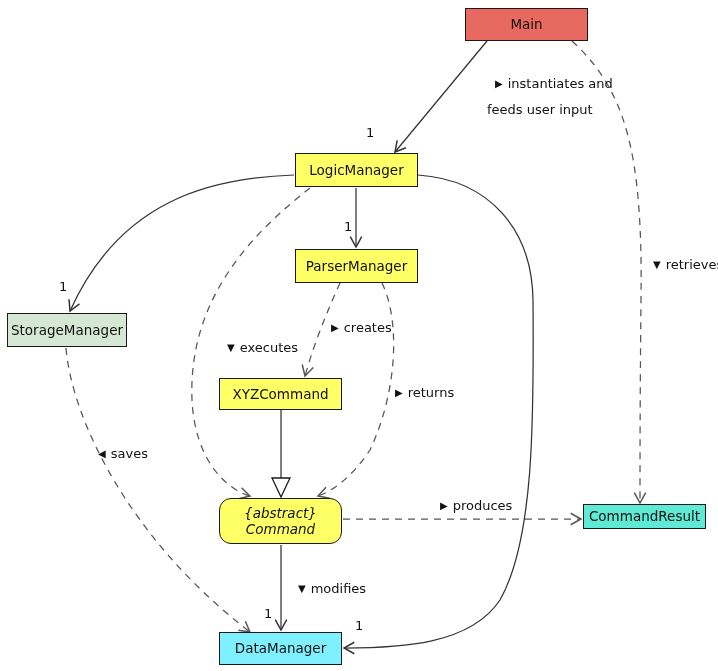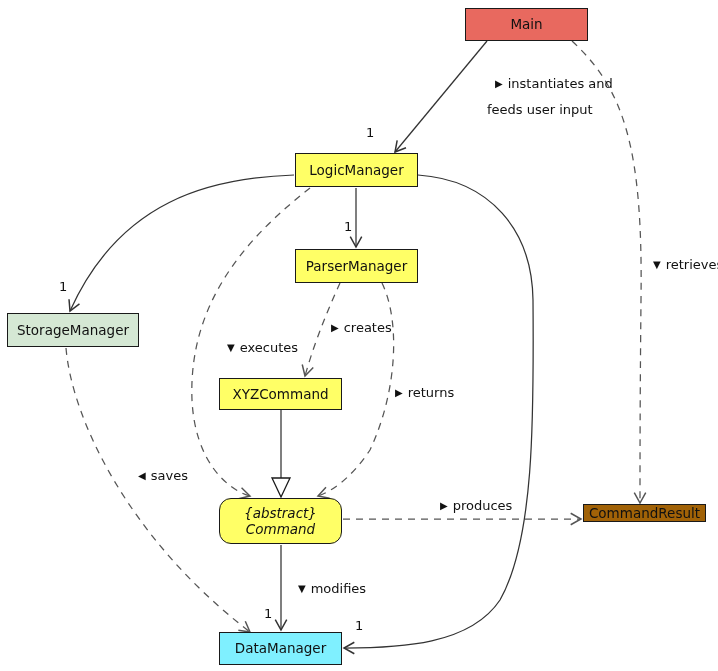--- a/index.html
+++ b/index.html
@@ -61,45 +61,45 @@
   <div id="nodes-layer">
       <div class="node" style="left: 465px; top: 8px; width: 123px; height: 33px; background: rgb(232, 105, 95);">
         <span>Main</span>
       </div>
       <div class="node" style="left: 295px; top: 153px; width: 123px; height: 34px; background: rgb(255, 255, 102);">
         <span>LogicManager</span>
       </div>
       <div class="node" style="left: 295px; top: 249px; width: 123px; height: 34px; background: rgb(255, 255, 102);">
         <span>ParserManager</span>
       </div>
-      <div class="node" style="left: 7px; top: 313px; width: 132px; height: 34px; background: rgb(213, 232, 212);">
+      <div class="node" style="left: 7px; top: 313px; width: 120px; height: 34px; background: rgb(213, 232, 212);">
         <span>StorageManager</span>
       </div>
       <div class="node" style="left: 219px; top: 378px; width: 123px; height: 32px; background: rgb(255, 255, 102);">
         <span>XYZCommand</span>
       </div>
       <div class="node abstract" style="left: 219px; top: 498px; width: 123px; height: 46px; background: rgb(255, 255, 102); border-radius: 12px;">
         <span>{abstract}</span>
         <span>Command</span>
       </div>
-      <div class="node" style="left: 583px; top: 504px; width: 123px; height: 18px; background: #a16207; text-align: right;">
+      <div class="node" style="left: 583px; top: 504px; width: 123px; height: 25px; background: #5eead4; text-align: right;">
         <span>CommandResult</span>
       </div>
       <div class="node" style="left: 219px; top: 632px; width: 123px; height: 33px; background: rgb(127, 240, 255);">
         <span>DataManager</span>
       </div>
     </div>
   <div id="labels-layer">
       <div class="edge-label" style="left: 495px; top: 76px;"><span style="font-size: 10px; margin-right: 5px; vertical-align: 1px;">▶</span><span>instantiates and</span></div>
       <div class="edge-label" style="left: 487px; top: 102px;"><span>feeds user input</span></div>
       <div class="edge-label" style="left: 653px; top: 257px;"><span style="font-size: 10px; margin-right: 5px; vertical-align: 1px;">▼</span><span>retrieves</span></div>
       <div class="edge-label" style="left: 227px; top: 340px;"><span style="font-size: 10px; margin-right: 5px; vertical-align: 1px;">▼</span><span>executes</span></div>
       <div class="edge-label" style="left: 331px; top: 320px;"><span style="font-size: 10px; margin-right: 5px; vertical-align: 1px;">▶</span><span>creates</span></div>
       <div class="edge-label" style="left: 395px; top: 385px;"><span style="font-size: 10px; margin-right: 5px; vertical-align: 1px;">▶</span><span>returns</span></div>
-      <div class="edge-label" style="left: 98px; top: 468px; margin-left: 40px;"><span style="font-size: 10px; margin-right: 5px; vertical-align: 1px;">◀</span><span>saves</span></div>
+      <div class="edge-label" style="left: 98px; top: 446px;"><span style="font-size: 10px; margin-right: 5px; vertical-align: 1px;">◀</span><span>saves</span></div>
       <div class="edge-label" style="left: 440px; top: 498px; text-align: right;"><span style="font-size: 10px; margin-right: 5px; vertical-align: 1px;">▶</span><span>produces</span></div>
       <div class="edge-label" style="left: 298px; top: 581px;"><span style="font-size: 10px; margin-right: 5px; vertical-align: 1px;">▼</span><span>modifies</span></div>
       <div class="mult" style="left: 366px; top: 125px;">1</div>
       <div class="mult" style="left: 344px; top: 219px;">1</div>
       <div class="mult" style="left: 59px; top: 279px;">1</div>
       <div class="mult" style="left: 264px; top: 606px;">1</div>
       <div class="mult" style="left: 355px; top: 618px;">1</div>
     </div>
 
 </div>

